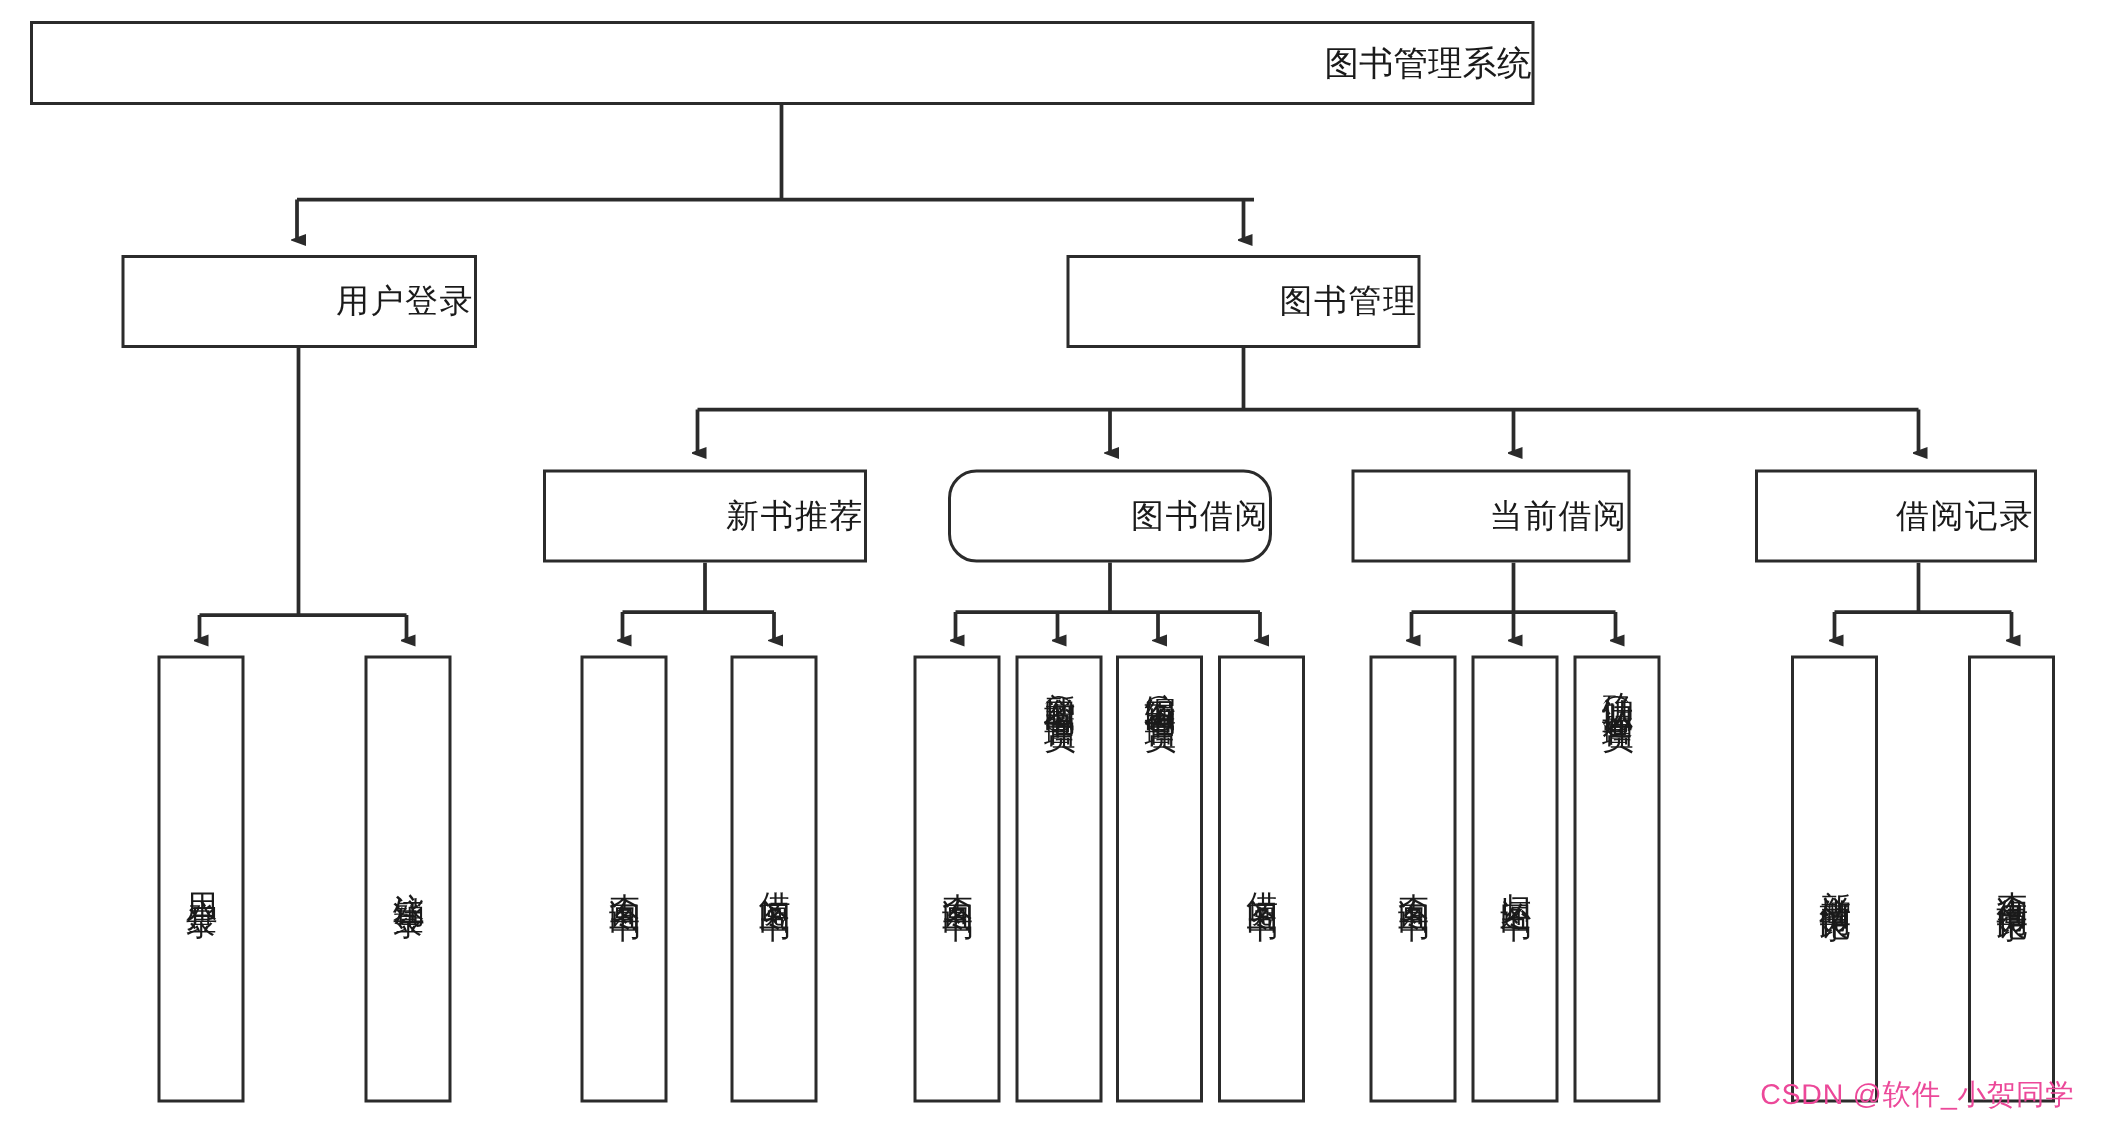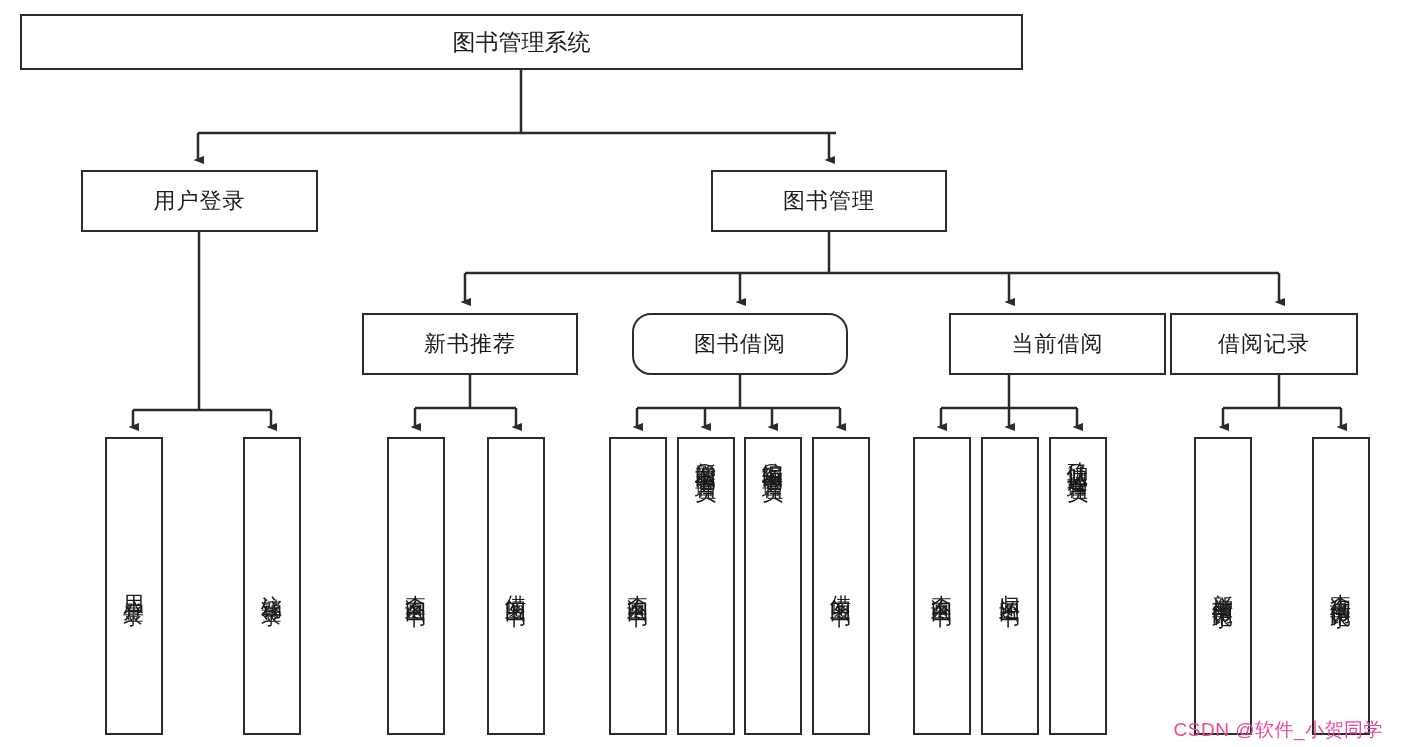--- a/index.html
+++ b/index.html
@@ -17,21 +17,21 @@
     background: #ffffff;
     overflow: hidden;
   }
   .node {
     position: absolute;
     box-sizing: border-box;
     border: 2.5px solid #2b2b2b;
     background: #ffffff;
     display: flex;
     align-items: center;
-    justify-content: center;
+    justify-content: flex-end;
     color: #1a1a1a;
   }
   .node.h {
     font-size: 22px;
     letter-spacing: 1px;
   }
   .node.root {
     font-size: 23px;
   }
   .leaf {
@@ -146,21 +146,21 @@
   </div>
 
   <div class="node h" style="left:711px; top:170px; width:236px; height:62px;">
     <span>图书管理</span>
   </div>
 
   <div class="node h" style="left:632px; top:313px; width:216px; height:62px;border-radius:19px;">
     <span>图书借阅</span>
   </div>
 
-  <div class="node h" style="left:901px; top:313px; width:217px; height:62px;margin-left:48px;">
+  <div class="node h" style="left:901px; top:313px; width:186px; height:62px;">
     <span>当前借阅</span>
   </div>
 
   <div class="node h" style="left:1170px; top:313px; width:188px; height:62px;">
     <span>借阅记录</span>
   </div>
 
   <div class="leaf" style="left:105px; top:437px; width:58px; height:298px;">
     <span class="vtext">用户登录</span>
   </div>

